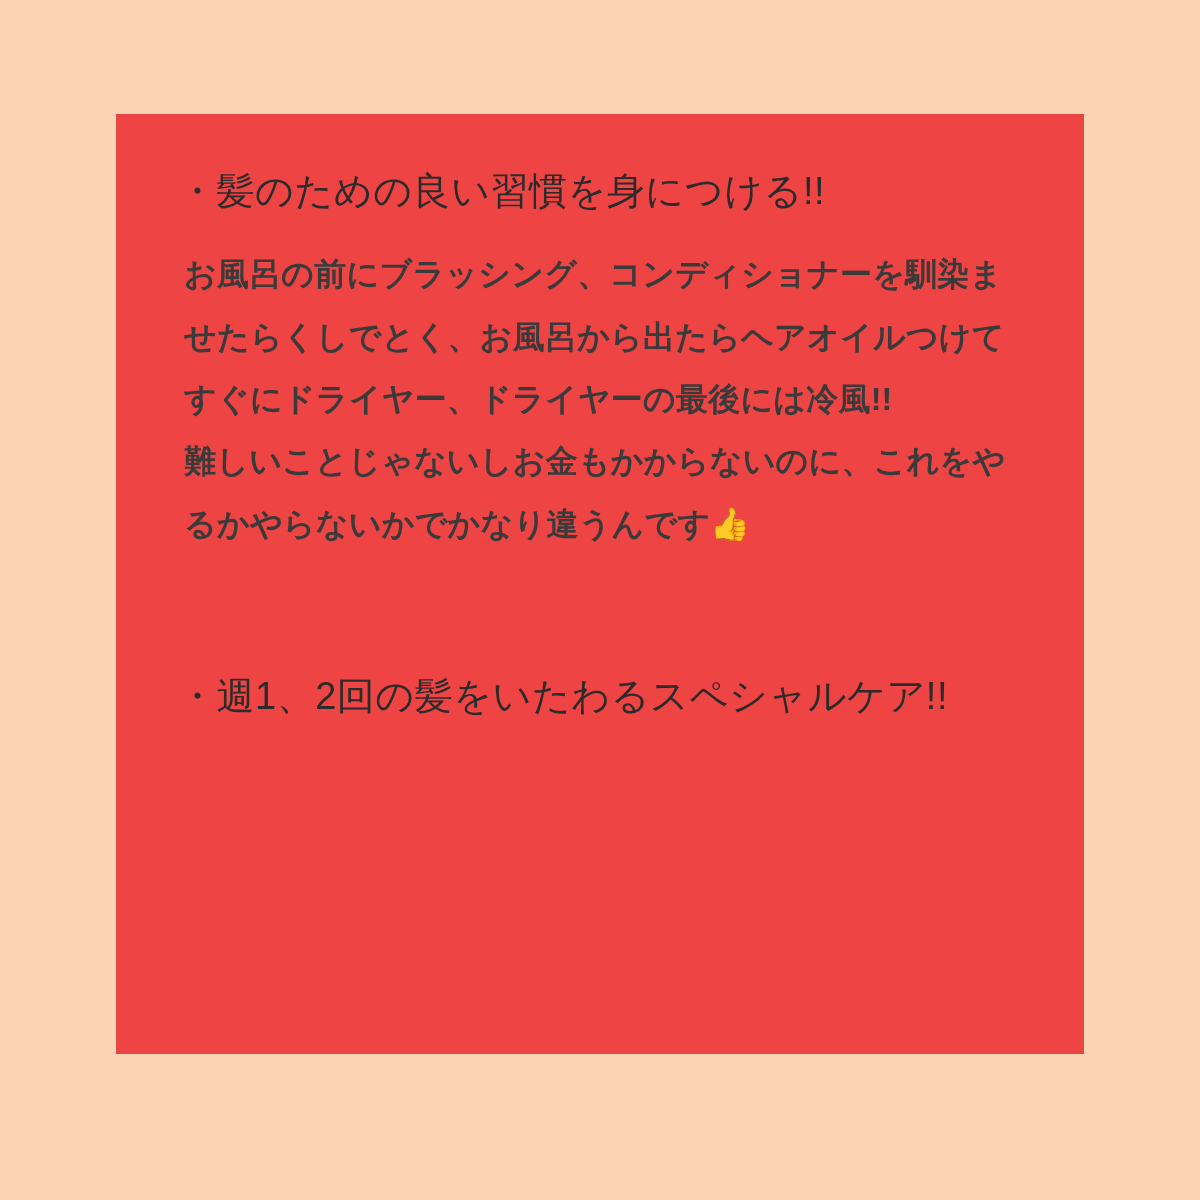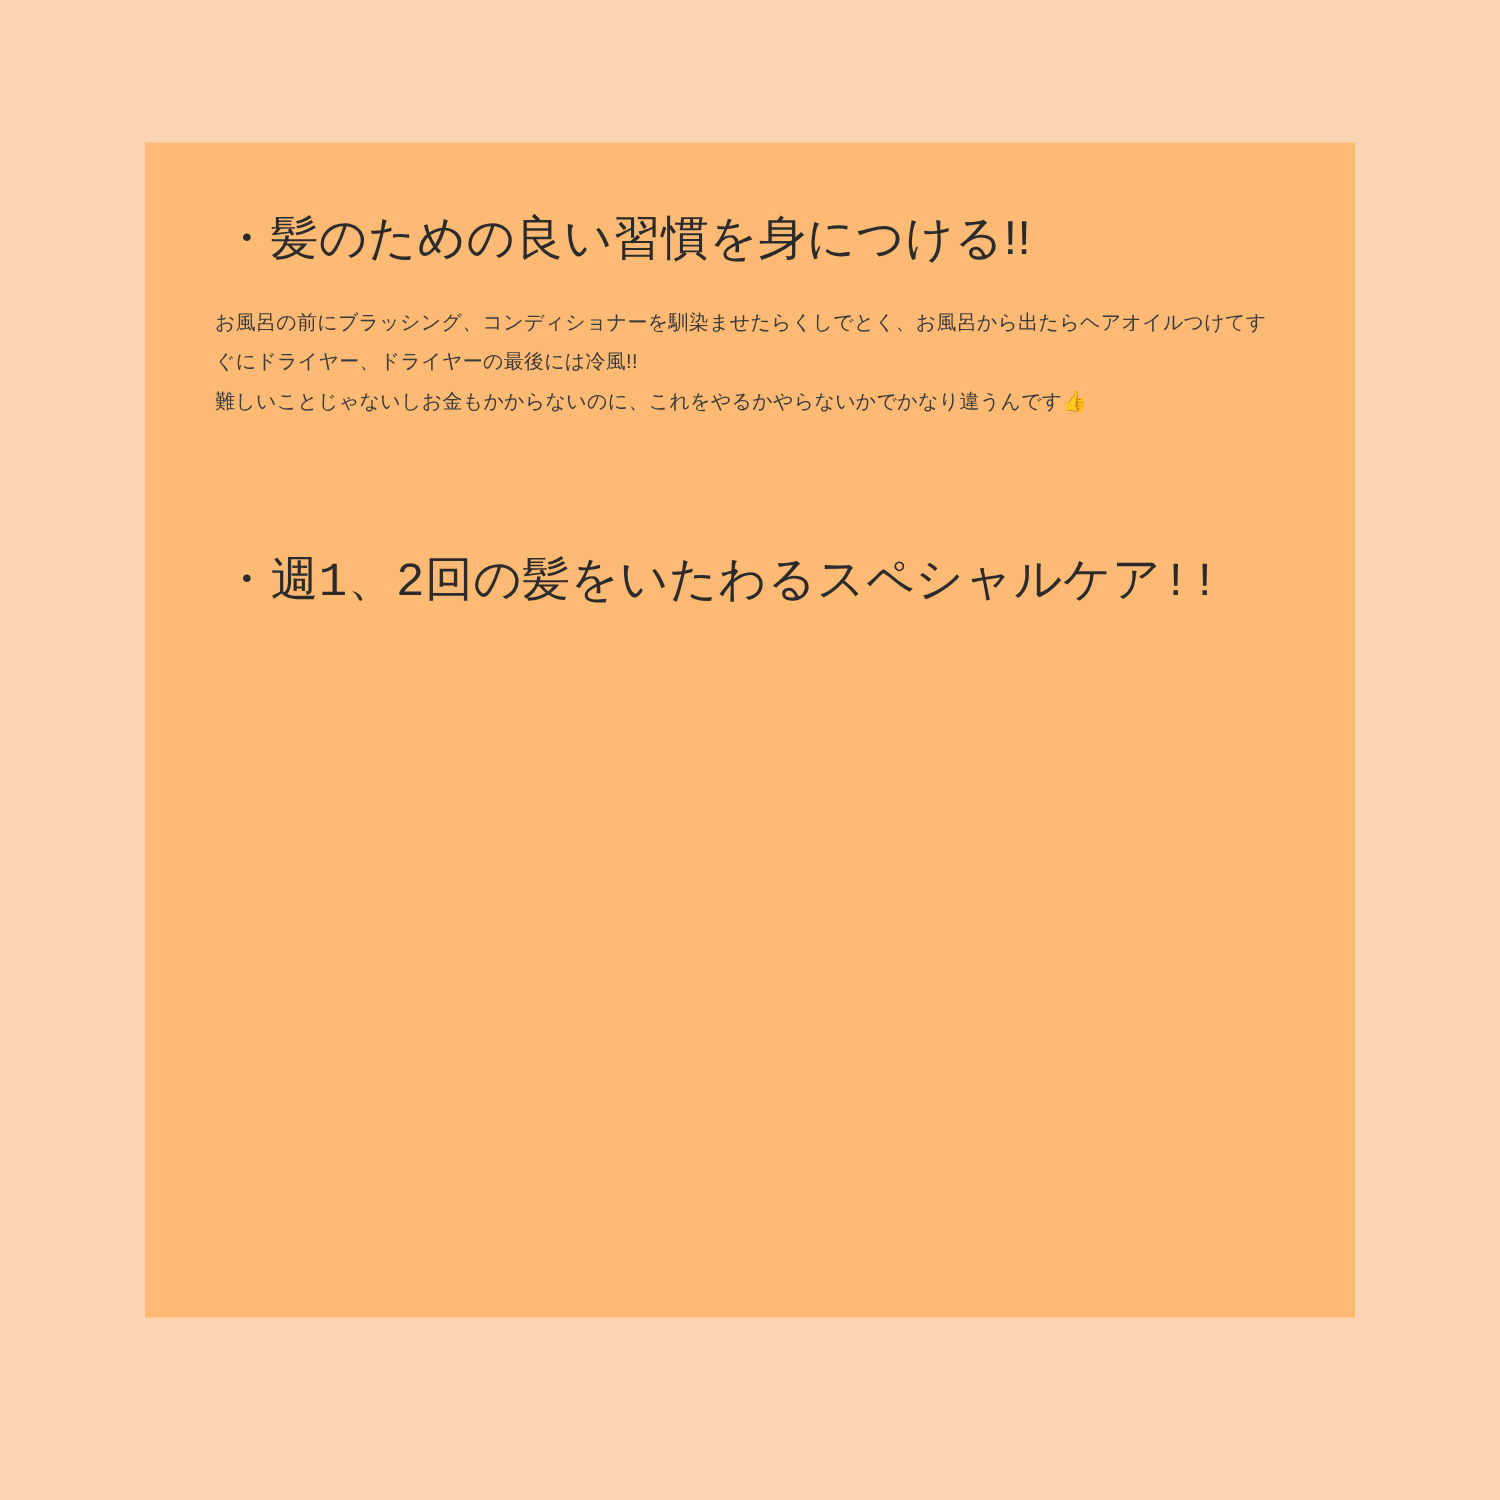--- a/index.html
+++ b/index.html
@@ -35,43 +35,42 @@
   .section-heading {
     font-size: 38px;
     line-height: 1.35;
     color: #2b2b2b;
     font-weight: 400;
     letter-spacing: 0.5px;
     margin: 0 0 26px 0;
     padding-left: 6px;
   }
   .body-text {
-    font-size: 16px;
+    font-size: 32px;
     line-height: 1.95;
     color: #3a3a3a;
-    font-weight: 400;
+    font-weight: 700;
     letter-spacing: 0.2px;
-    margin: 0;
+    margin: 12px;
     white-space: pre-wrap;
   }
   .spacer {
     height: 104px;
   }
   .section-two .section-heading {
-    font-family: Liberation Mono, monospace;
   }
   .section-two .body-text {
     line-height: 2.0;
   }
 </style>
 </head>
 <body style="background: rgb(251, 212, 180);">
 
 <div class="page">
-  <div class="card" style="background: #fdba74;">
+  <div class="card" style="background: #ef4444;">
 
     <div class="section section-one">
       <h2 class="section-heading" style="color: rgb(43, 43, 43);">・髪のための良い習慣を身につける!!</h2>
       <p class="body-text" style="color: rgb(58, 58, 58);">お風呂の前にブラッシング、コンディショナーを馴染ませたらくしでとく、お風呂から出たらヘアオイルつけてすぐにドライヤー、ドライヤーの最後には冷風!!
 難しいことじゃないしお金もかからないのに、これをやるかやらないかでかなり違うんです👍</p>
     </div>
 
     <div class="spacer"></div>
 
     <div class="section section-two">

